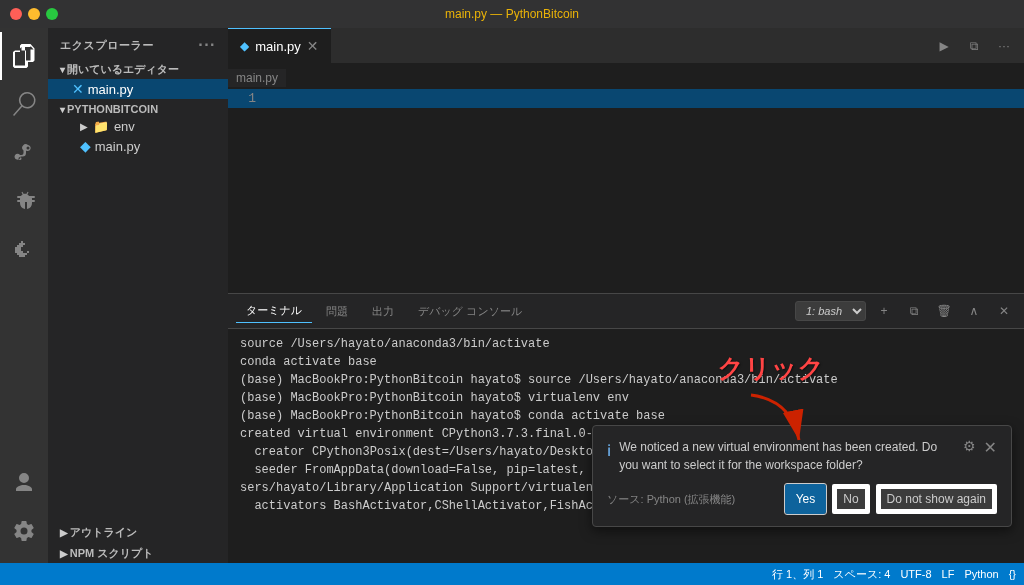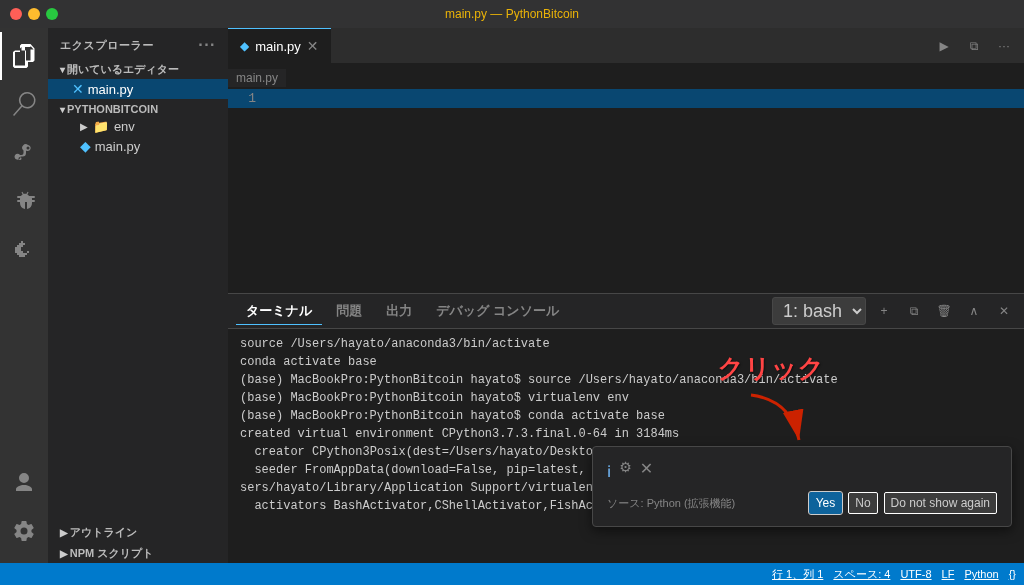--- a/index.html
+++ b/index.html
@@ -230,44 +230,44 @@
       background: #252526;
       display: flex;
       align-items: center;
       padding: 0 8px;
       gap: 4px;
       border-bottom: 1px solid #474747;
       flex-shrink: 0;
     }
     .terminal-tab {
       padding: 4px 10px;
-      font-size: 13px;
+      font-size: 11px;
       cursor: pointer;
       color: #ffffff;
       border-bottom: 1px solid #4fc1ff;
-      font-weight: bold;
     }
     .terminal-tab.inactive {
       color: #858585;
       border-bottom: none;
     }
     .terminal-tab-actions {
       margin-left: auto;
       display: flex;
       align-items: center;
       gap: 6px;
     }
     .terminal-tab-select {
       background: #3c3c3c;
       border: 1px solid #474747;
       color: #cccccc;
       padding: 2px 6px;
-      font-size: 18px;
+      font-size: 11px;
       border-radius: 3px;
       cursor: pointer;
+      font-style: italic;
     }
     .terminal-content {
       flex: 1;
       padding: 6px 12px;
       font-family: 'Courier New', monospace;
       font-size: 12px;
       line-height: 1.5;
       color: #cccccc;
       overflow-y: auto;
       position: relative;
@@ -334,21 +334,21 @@
       font-size: 11px;
       color: #858585;
     }
     .notification-buttons {
       display: flex;
       gap: 6px;
     }
     .notif-btn {
       padding: 3px 6px;
       font-size: 12px;
-      border: 1px solid #ffffff;
+      border: 5px solid #ffffff;
       background: #3c3c3c;
       color: #cccccc;
       cursor: pointer;
       border-radius: 2px;
     }
     .notif-btn.primary {
       background: #0e639c;
       border-color: #0e639c;
       color: #ffffff;
       outline: 1px solid #cccccc;
@@ -384,21 +384,21 @@
       background: #007acc;
       display: flex;
       align-items: center;
       padding: 0 8px;
       flex-shrink: 0;
       font-size: 11px;
       color: #ffffff;
       gap: 12px;
     }
     .status-left { display: flex; align-items: center; gap: 8px; }
-    .status-right { margin-left: auto; display: flex; align-items: center; gap: 10px; text-decoration: underline; }
+    .status-right { margin-left: auto; display: flex; align-items: center; gap: 10px; }
     .status-item { cursor: pointer; white-space: nowrap; }
   </style>
 </head>
 <body>
 
 <div class="title-bar">
   <div class="title-bar-buttons">
     <div class="traffic-light traffic-close"></div>
     <div class="traffic-light traffic-min"></div>
     <div class="traffic-light traffic-max"></div>
@@ -555,20 +555,21 @@
               </marker>
             </defs>
             <path d="M20,5 Q60,10 68,50" stroke="#cc2200" stroke-width="3" fill="none" marker-end="url(#arrowhead)"></path>
           </svg>
         </div>
       </div>
 
       <div class="notification-popup">
         <div class="notification-top">
           <span class="notification-icon">ℹ</span>
+          <span class="notification-text">We noticed a new virtual environment has been created. Do you want to select it for the workspace folder?</span>
           <span class="notification-gear">⚙</span>
           <span class="notification-close-btn">✕</span>
         </div>
         <div class="notification-bottom">
           <span class="notification-source">ソース: Python (拡張機能)</span>
           <div class="notification-buttons">
             <button class="notif-btn primary">Yes</button>
             <button class="notif-btn">No</button>
             <button class="notif-btn">Do not show again</button>
           </div>

